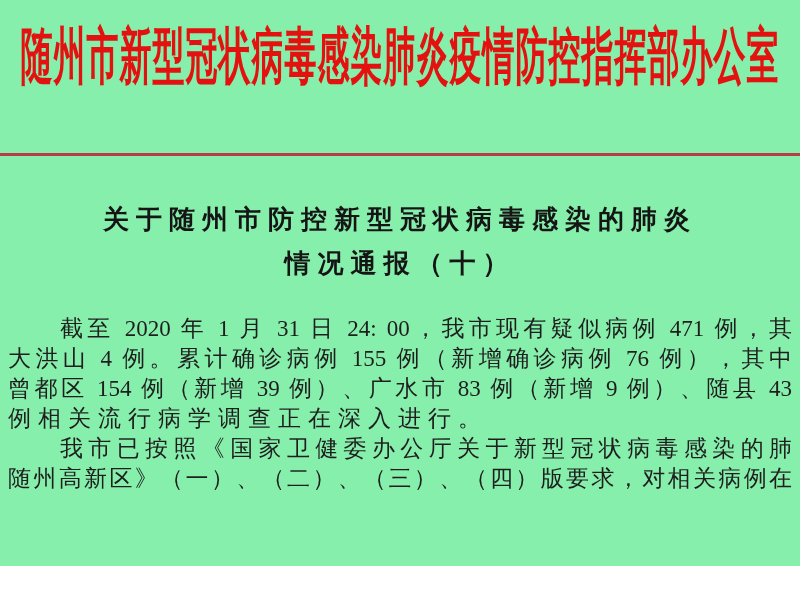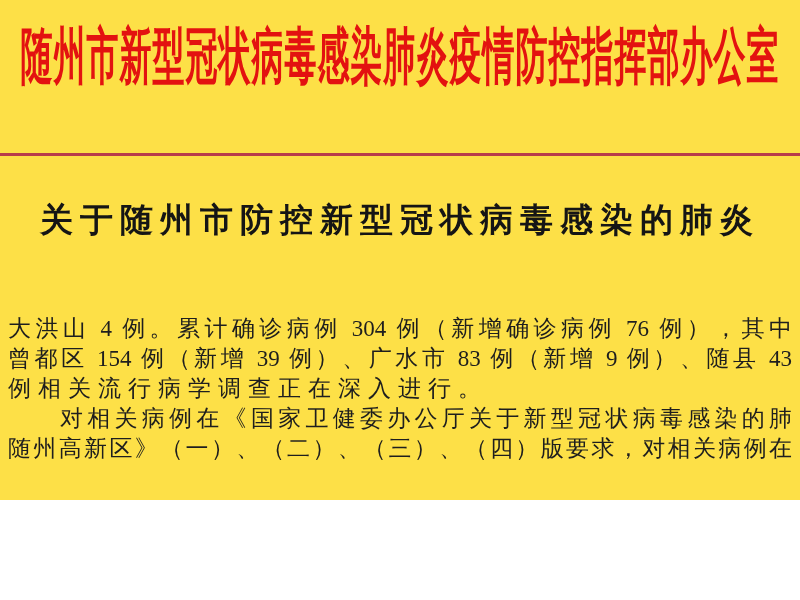--- a/index.html
+++ b/index.html
@@ -5,22 +5,22 @@
   * { margin: 0; padding: 0; box-sizing: border-box; }
   html, body { width: 800px; height: 600px; }
   body {
     background: #ffffff;
     font-family: "Liberation Serif", "DejaVu Serif", serif;
     overflow: hidden;
   }
   .page {
     position: relative;
     width: 800px;
-    height: 500px;
-    background: #fde047;
+    height: 566px;
+    background: #86efac;
     overflow: hidden;
     text-decoration: underline;
   }
   
   .letterhead {
     position: absolute;
     top: 16px;
     left: 0;
     width: 100%;
     text-align: center;
@@ -40,21 +40,21 @@
     height: 3px;
     background: #b83c4a;
   }
   .doc-title {
     position: absolute;
     top: 198px;
     left: 0;
     width: 100%;
     text-align: center;
     font-weight: bold;
-    font-size: 33px;
+    font-size: 26px;
     line-height: 44px;
     letter-spacing: 7px;
     color: #151515;
   }
   .body-text {
     position: absolute;
     top: 314px;
     left: 8px;
     right: 8px;
     font-size: 23px;
@@ -80,23 +80,25 @@
 <body>
 
 <div class="page">
 
   <div class="letterhead" style="color: rgb(227, 18, 16);">随州市新型冠状病毒感染肺炎疫情防控指挥部办公室</div>
 
   <div class="divider" style="background: rgb(184, 60, 74);"></div>
 
   <div class="doc-title">
     <div>关于随州市防控新型冠状病毒感染的肺炎</div>
+    <div>情况通报（十）</div>
   </div>
 
   <div class="body-text">
-    <div class="bl">大洪山 4 例。累计确诊病例 304 例（新增确诊病例 76 例），其中</div>
+    <div class="bl indent">截至 2020 年 1 月 31 日 24: 00，我市现有疑似病例 471 例，其</div>
+    <div class="bl">大洪山 4 例。累计确诊病例 155 例（新增确诊病例 76 例），其中</div>
     <div class="bl">曾都区 154 例（新增 39 例）、广水市 83 例（新增 9 例）、随县 43</div>
     <div class="bl short">例相关流行病学调查正在深入进行。</div>
-    <div class="bl indent">对相关病例在《国家卫健委办公厅关于新型冠状病毒感染的肺</div>
+    <div class="bl indent">我市已按照《国家卫健委办公厅关于新型冠状病毒感染的肺</div>
     <div class="bl">随州高新区》（一）、（二）、（三）、（四）版要求，对相关病例在</div>
   </div>
 
 </div>
 
 </body></html>

